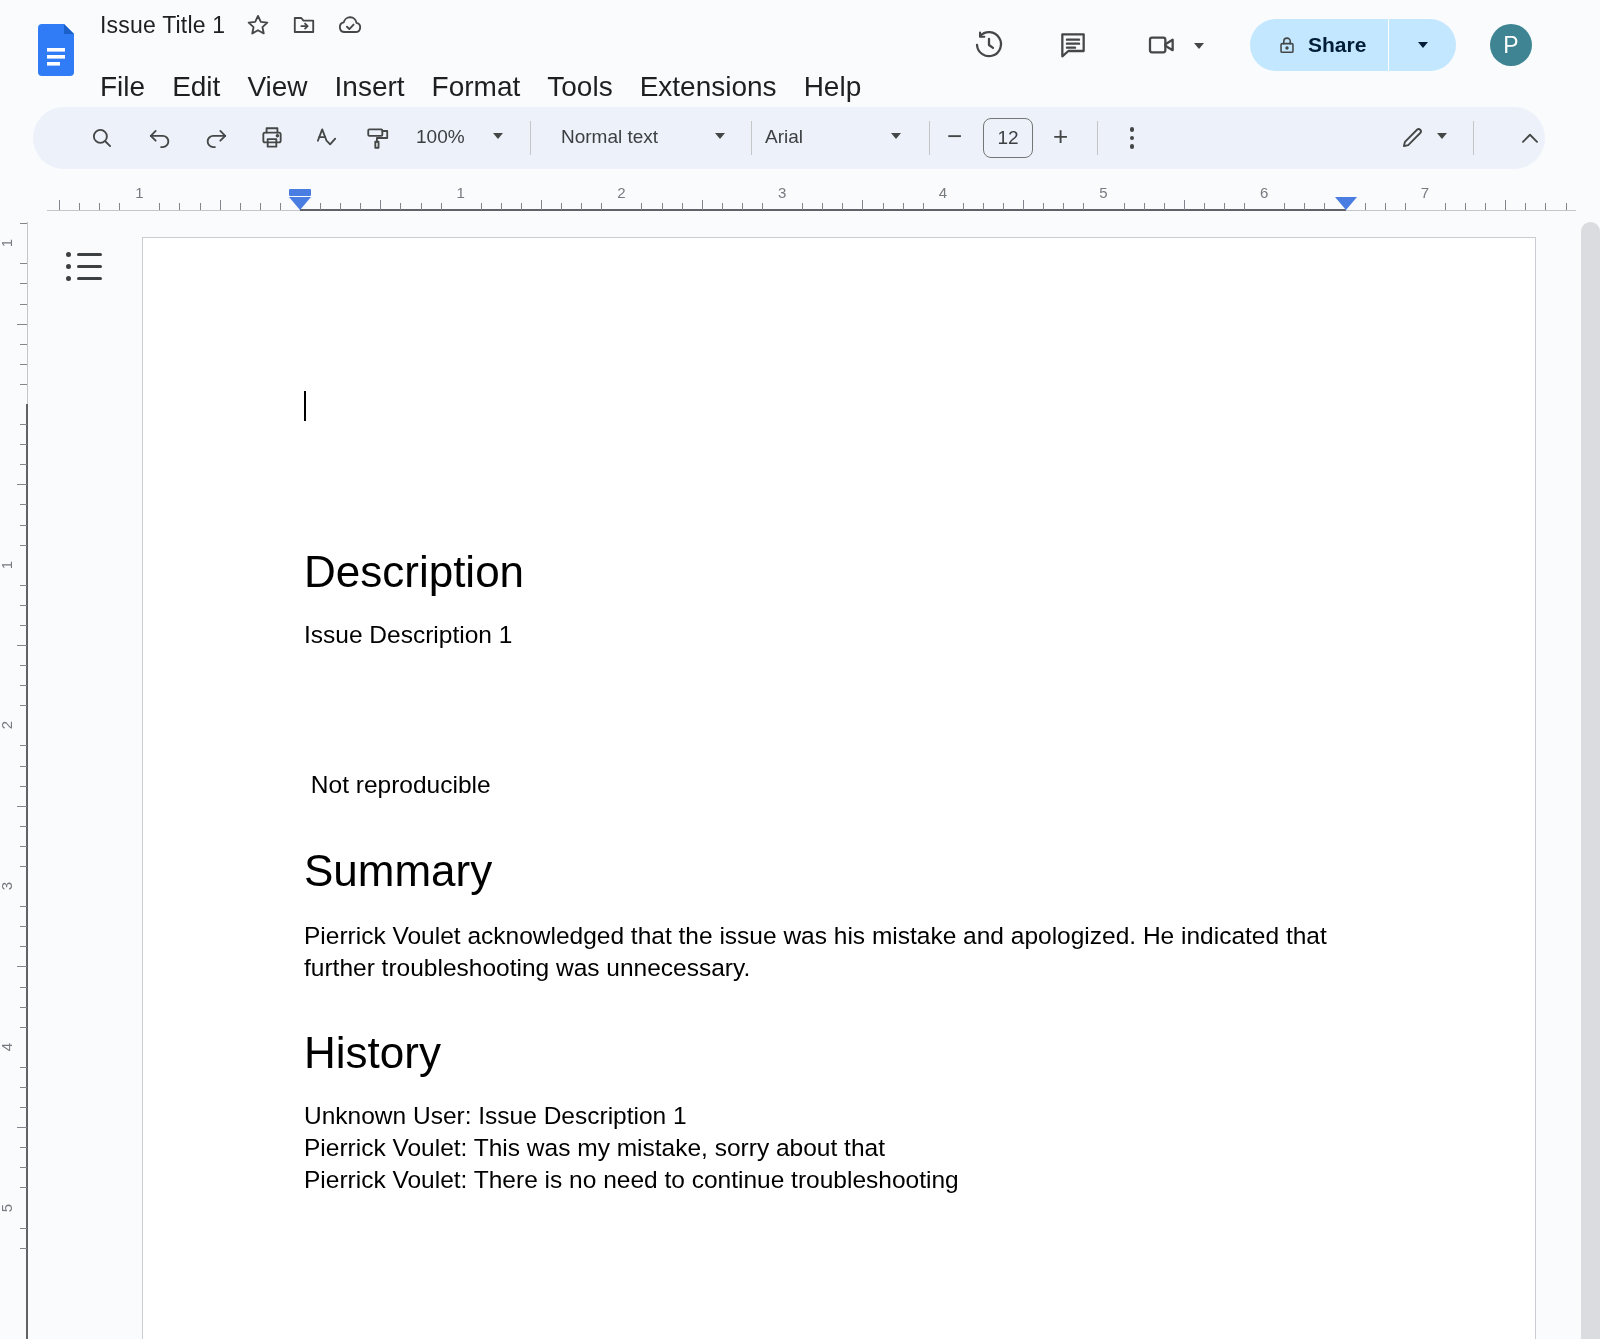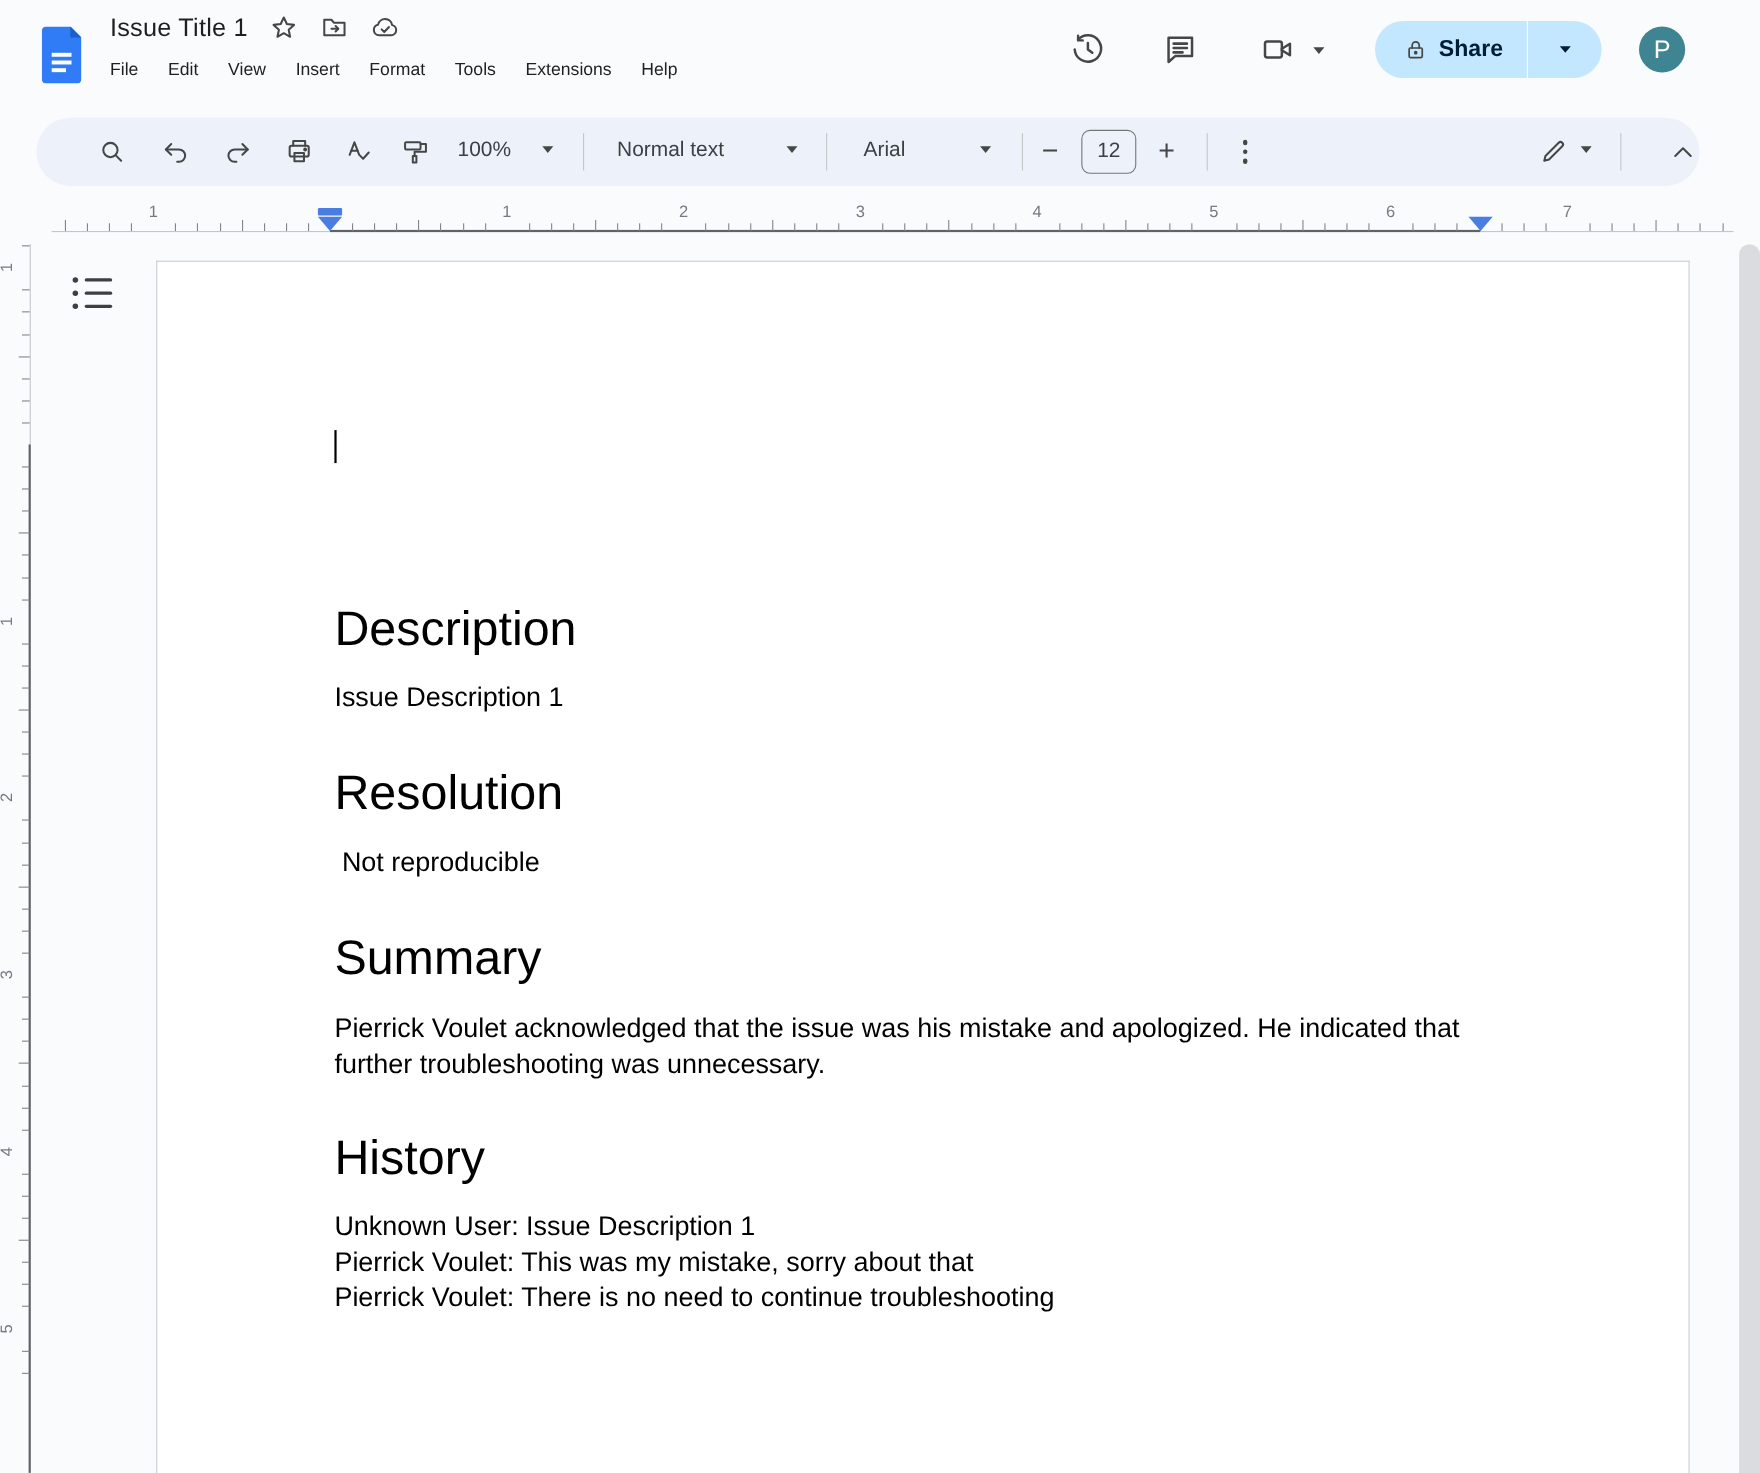--- a/index.html
+++ b/index.html
@@ -13,21 +13,21 @@
   svg { display:block; }
   .ic { stroke:#444746; fill:none; stroke-width:1.7; stroke-linecap:round; stroke-linejoin:round; }
 
   
   .header { position:absolute; left:0; top:0; width:1600px; height:100px; }
   .docs-logo { position:absolute; left:38px; top:24px; width:36px; height:52px; cursor:pointer; }
   .title-block { position:absolute; left:100px; top:12px; }
   .title-row { display:flex; align-items:flex-start; gap:20px; height:38px; }
   .doc-title { font-size:23px; color:#1f1f1f; letter-spacing:.2px; }
   .title-row .tico { width:26px; height:26px; cursor:pointer; }
-  .menu-row { display:flex; gap:27px; margin-top:5px; font-size:16px; color:#1f1f1f; }
+  .menu-row { display:flex; gap:27px; margin-top:21px; font-size:28px; color:#1f1f1f; }
   .menu-row span { cursor:pointer; }
   .hico { position:absolute; top:29px; width:32px; height:32px; cursor:pointer; }
   .hico.history { left:973px; } .hico.comments { left:1057px; } .hico.meet { left:1146px; }
   .meet-caret { position:absolute; left:1194px; top:43px; }
   .cdown { width:0; height:0; border-left:6px solid transparent; border-right:6px solid transparent; border-top:7px solid #444746; }
   .cdown.small { border-left-width:5px; border-right-width:5px; border-top-width:6px; }
   .share-btn { position:absolute; left:1250px; top:19px; width:206px; height:52px; background:#c2e7ff; border-radius:26px; display:flex; align-items:center; cursor:pointer; }
   .share-main { display:flex; align-items:center; gap:10px; padding-left:26px; width:138px; }
   .share-label { font-size:21px; font-weight:700; color:#001d35; }
   .share-div { width:1px; height:52px; background:rgba(255,255,255,.95); }
@@ -207,21 +207,21 @@
       </span>
 
     <span class="tb-text" style="left:383px">100%</span>
     <span class="tb-caret cdown small" style="left:460px"></span>
     <span class="tb-div" style="left:497px"></span>
 
     <span class="tb-text" style="left:528px">Normal text</span>
     <span class="tb-caret cdown small" style="left:682px"></span>
     <span class="tb-div" style="left:718px"></span>
 
-    <span class="tb-text" style="left:752px">Arial</span>
+    <span class="tb-text" style="left:732px">Arial</span>
     <span class="tb-caret cdown small" style="left:858px"></span>
     <span class="tb-div" style="left:896px"></span>
 
     <span class="pm" style="left:914px">−</span>
     <span class="size-box">12</span>
     <span class="pm" style="left:1020px">+</span>
     <span class="tb-div" style="left:1064px"></span>
 
     <span class="kebab">
         <i></i>
@@ -397,21 +397,20 @@
       </div>
   </div>
 
   <div class="page">
     <div class="caret-bar"></div>
 
 
     <div class="doc-text h2" style="top:312px">Description</div>
     <div class="doc-text body" style="top:381px">Issue Description 1</div>
 
-    <div class="doc-text h2" style="top:461px">Resolution</div>
     <div class="doc-text body" style="top:531px"> Not reproducible</div>
 
     <div class="doc-text h2" style="top:611px">Summary</div>
     <div class="doc-text body" style="top:682px; width:1050px;">Pierrick Voulet acknowledged that the issue was his mistake and apologized. He indicated that further troubleshooting was unnecessary.</div>
 
     <div class="doc-text h2" style="top:793px">History</div>
     <div class="doc-text body" style="top:862px">Unknown User: Issue Description 1</div>
     <div class="doc-text body" style="top:894px">Pierrick Voulet: This was my mistake, sorry about that</div>
     <div class="doc-text body" style="top:926px">Pierrick Voulet: There is no need to continue troubleshooting</div>
   </div>

